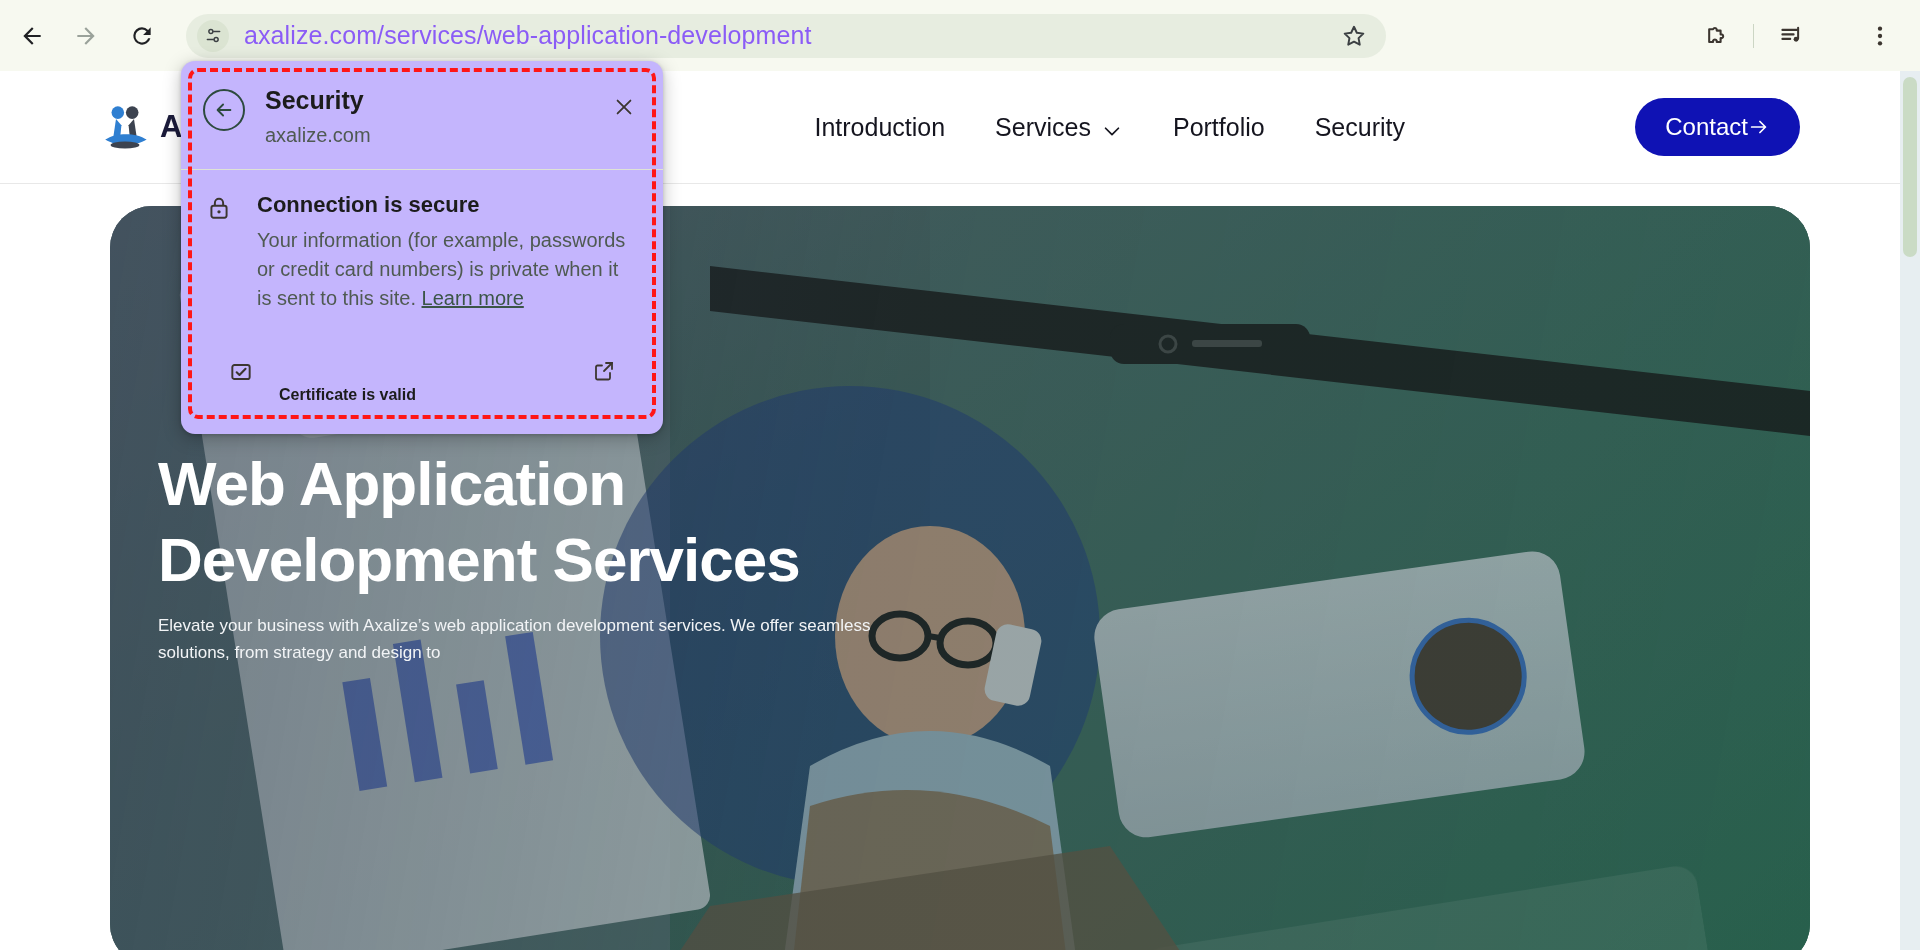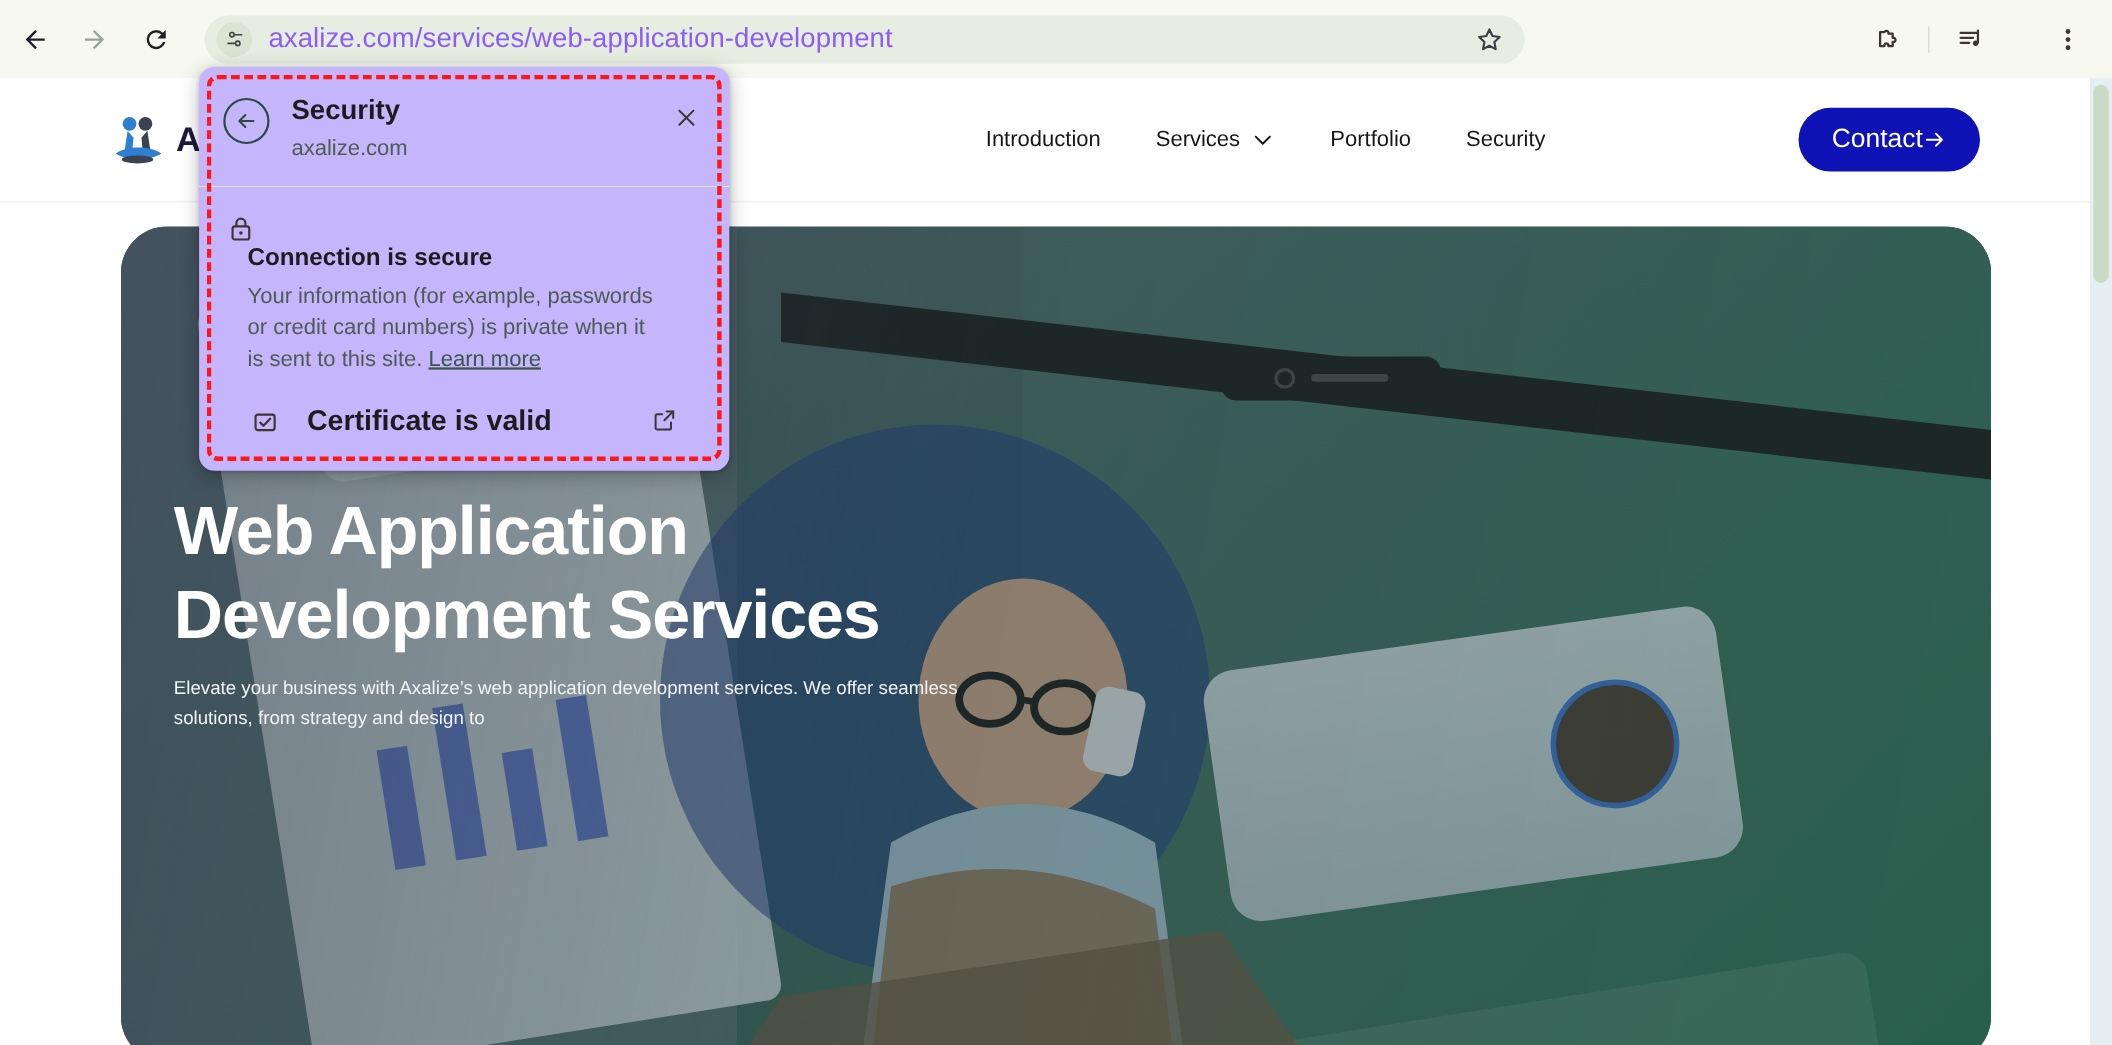--- a/index.html
+++ b/index.html
@@ -108,24 +108,24 @@
     font-size: 31px; font-weight: bold; color: #1b1b3a;
     letter-spacing: -0.3px;
   }
 
   #site-nav {
     position: absolute;
     right: 495px; top: 0; height: 113px;
     display: flex; align-items: center; gap: 50px;
   }
   .nav-link {
-    font-size: 20px;
+    font-size: 25px;
     color: #15151f;
     cursor: pointer;
-    display: flex; align-items: flex-start; gap: 10px;
+    display: flex; align-items: flex-end; gap: 10px;
     white-space: nowrap;
   }
   #contact-button {
     position: absolute;
     right: 100px; top: 50%;
     transform: translateY(-50%);
     height: 58px;
     padding: 0 30px;
     background: #0f12b4;
     color: #ffffff;
@@ -234,21 +234,21 @@
   #popup-close-button {
     width: 34px; height: 34px;
     display: flex; align-items: center; justify-content: center;
     cursor: pointer;
     flex: 0 0 auto;
     margin-top: 3px;
   }
   #popup-divider { height: 1px; background: #dfe3d6; }
 
   #popup-body { padding: 22px 22px 4px 22px; }
-  #connection-row { display: flex; align-items: flex-start; flex-direction: column; }
+  #connection-row { display: flex; align-items: flex-start; }
   .row-icon {
     width: 32px; flex: 0 0 auto;
     display: flex; justify-content: center;
     margin-top: 3px;
   }
   #connection-text { margin-left: 22px; flex: 1 1 auto; }
   #connection-heading {
     font-size: 22px; font-weight: bold; color: #1c1c1c;
   }
   #connection-description {
@@ -261,22 +261,23 @@
     color: #3b5547; text-decoration: underline; cursor: pointer;
   }
 
   #certificate-row {
     display: flex; align-items: center;
     padding: 24px 22px 26px 22px;
     cursor: pointer;
   }
   #certificate-label {
     margin-left: 22px;
-    font-size: 26px; font-weight: bold; color: #1c1c1c;
+    font-size: 16px; font-weight: bold; color: #1c1c1c;
     flex: 1 1 auto;
+    margin-top: 48px;
   }
   #certificate-external-icon {
     width: 30px; height: 30px;
     display: flex; align-items: center; justify-content: center;
     flex: 0 0 auto;
   }
 </style>
 </head>
 <body>
 

